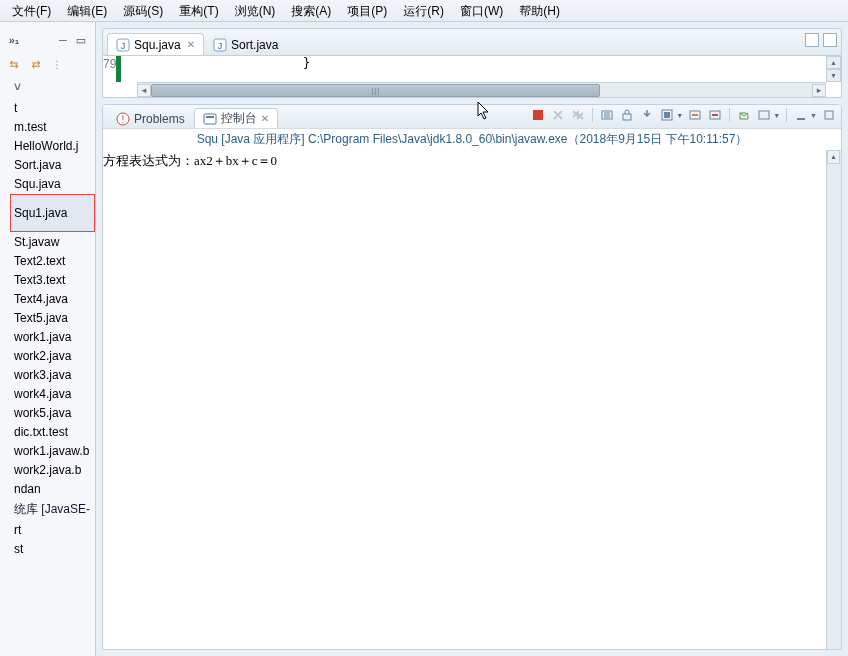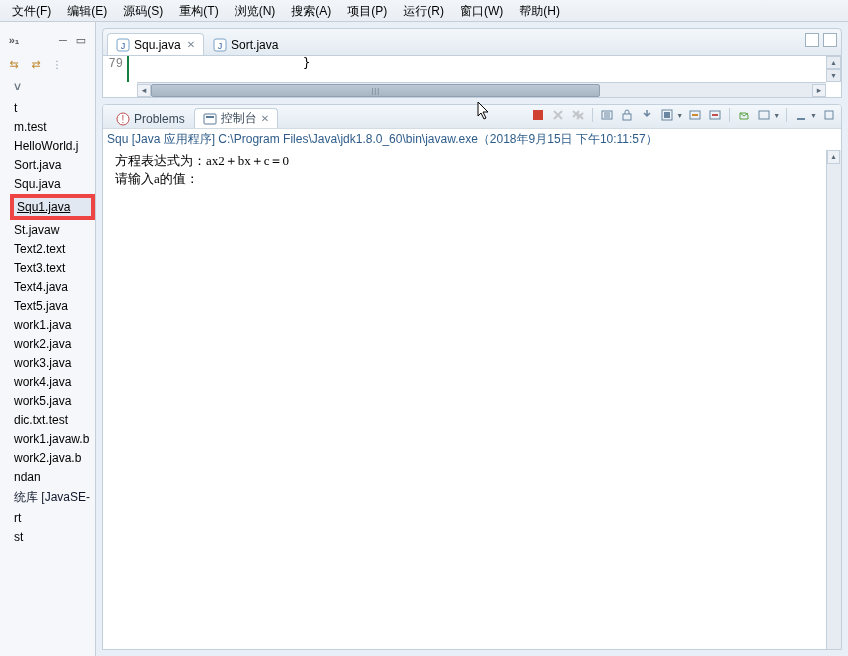--- a/index.html
+++ b/index.html
@@ -63,24 +63,23 @@
   }
   .tree-item {
     white-space: nowrap;
     padding: 2px 4px;
     margin-bottom: 1px;
     cursor: default;
     overflow: hidden;
     text-overflow: ellipsis;
   }
   .tree-item.selected {
-    border: 4px solid #ef4444;
+    border: 1px solid #ef4444;
     background: #e1e8f2;
-    padding: 2px 3px;
-    text-decoration: underline;
+    padding: 11px 3px;
   }
   .tree-item.top-chev { color:#6b7682; font-weight:bold; padding-bottom:4px;}
 
   
   .editor-col {
     flex: 1;
     display: flex;
     flex-direction: column;
     position: relative;
   }
@@ -126,29 +125,29 @@
   .editor-body {
     margin: 0 6px 0 6px;
     border: 1px solid #c3d0db;
     border-top: none;
     background: #ffffff;
     height: 42px;
     position: relative;
   }
   .gutter {
     position: absolute; left:0; top:0; bottom:15px;
-    width: 26px;
+    width: 18px;
     color: #808080;
     background: #ffffff;
     text-align: right;
     padding-right: 4px;
-    font-family: Liberation Mono, monospace;
+    font-family: Liberation Sans, sans-serif;
     font-size: 12px;
     line-height: 16px;
-    border-right: 2px solid #15803d;
+    border-right: 5px solid #15803d;
   }
   .code-line {
     position: absolute; left: 200px; top: 0;
     font-family: Consolas, monospace;
     color: #000;
   }
   .tiny-up-down {
     position: absolute; right: 0; top: 0;
     width: 15px;
     display:flex; flex-direction:column;
@@ -242,24 +241,25 @@
   }
   .tb-btn.disabled { opacity:0.4; }
   .tb-sep { width:1px; height:14px; background:#c3d0db; margin:0 2px;}
   .down-caret { font-size:7px; color:#5a6a78; margin-left:-3px;}
 
   .console-status {
     padding: 2px 4px;
     color: #2e5c8a;
     font-size: 12px;
     white-space: nowrap;
+    text-align: center;
   }
   .console-output {
     flex: 1;
-    padding: 2px 12px;
+    padding: 2px 0;
     font-size: 13px;
     font-family: "Microsoft YaHei","SimSun",serif;
     position: relative;
   }
   .console-output p { line-height: 18px; }
   .console-vscroll {
     position:absolute; right:0; top:0; bottom:0; width:15px;
     background:#e6ecf2;
     border-left:1px solid #c3d0db;
   }
@@ -481,20 +481,19 @@
                 <rect x="2" y="2" width="8" height="8" fill="none" stroke="#6a86a0"></rect>
               </svg>
           </span>
         </div>
       </div>
 
       <div class="console-status">Squ [Java 应用程序] C:\Program Files\Java\jdk1.8.0_60\bin\javaw.exe（2018年9月15日 下午10:11:57）</div>
 
       <div class="console-output">
         <p>方程表达式为：ax2＋bx＋c＝0</p>
-        <p>请输入a的值：</p>
         <div class="console-vscroll">
           <div class="a">▴</div>
         </div>
       </div>
     </div>
   </div>
 </div>
 
 </body></html>

